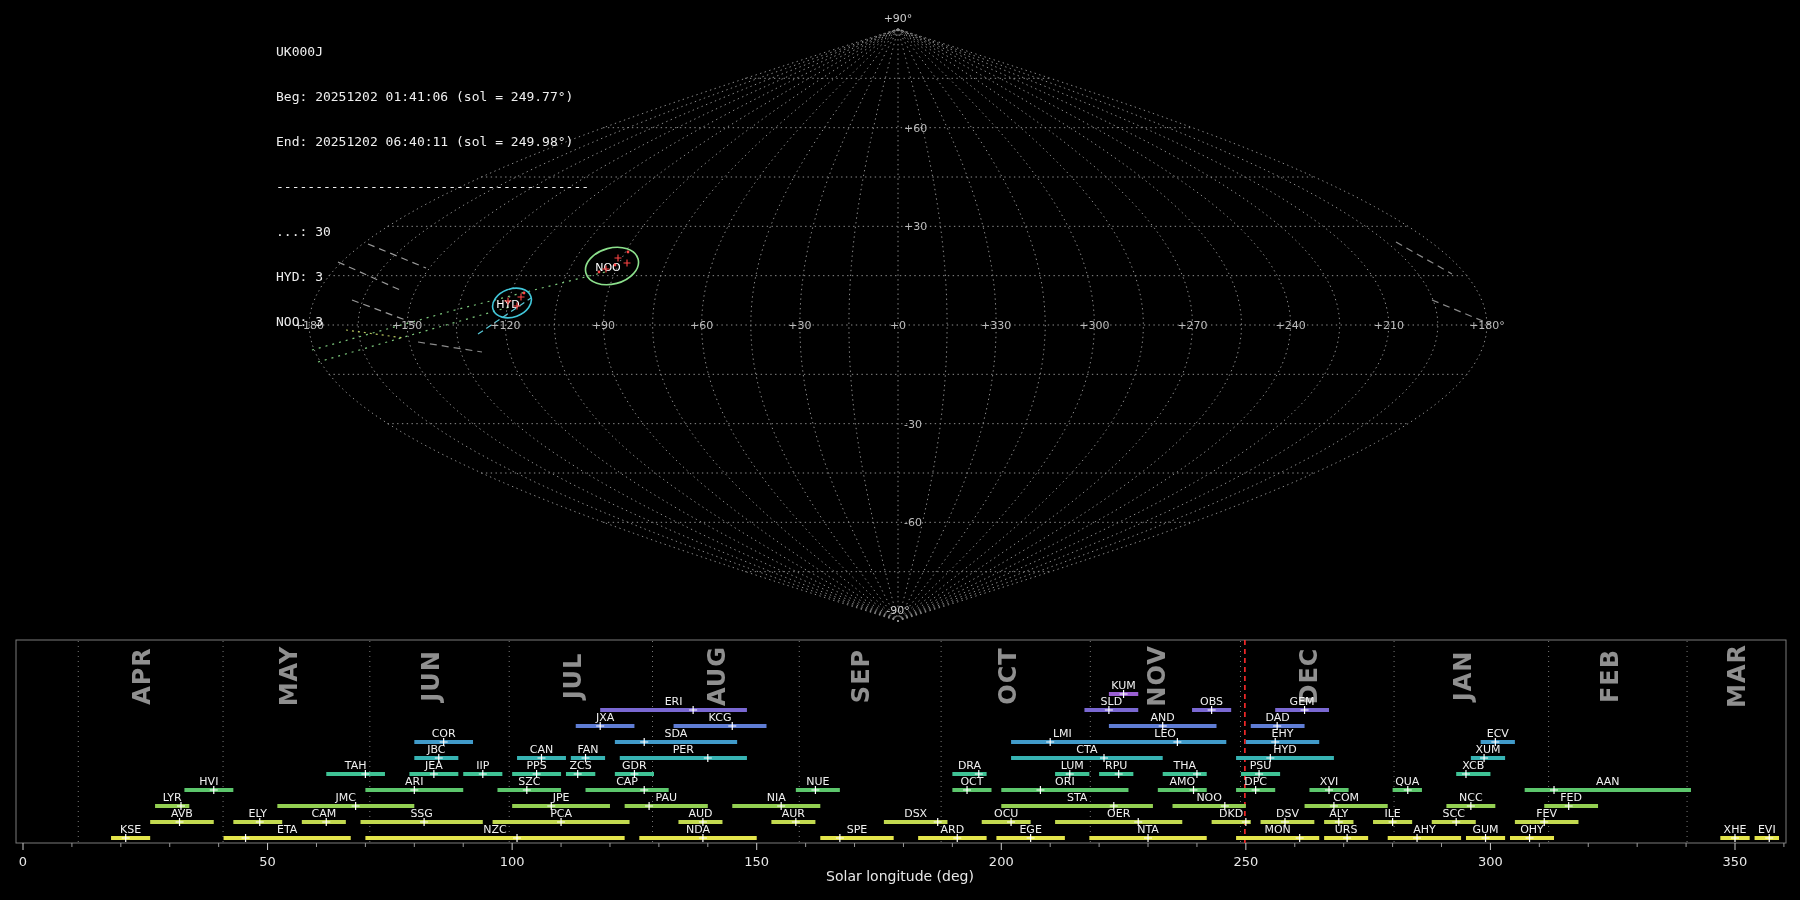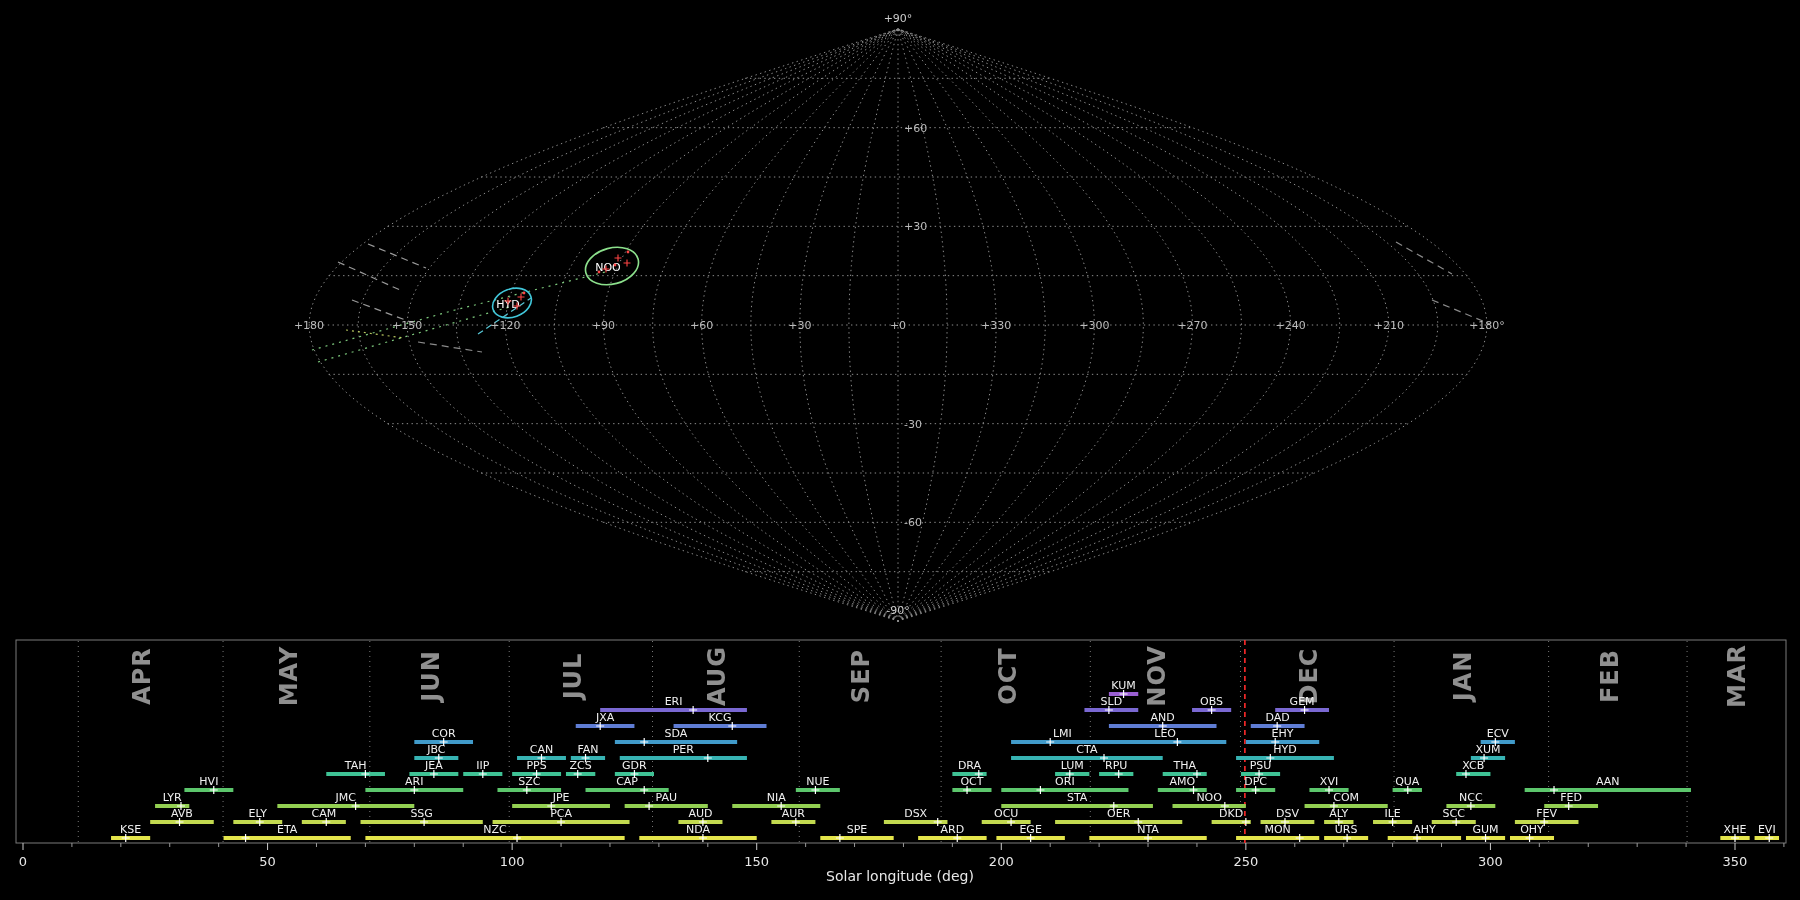--- a/index.html
+++ b/index.html
@@ -8,20 +8,29 @@
   #hdr{position:absolute;left:276px;top:14px;color:#efefef;
        font-family:"DejaVu Sans Mono","Liberation Mono",monospace;
        font-size:13px;line-height:15px;white-space:pre;z-index:5;}
   svg{position:absolute;top:0;left:0;}
   svg text{font-family:"DejaVu Sans","Liberation Sans",sans-serif;}
 </style>
 </head>
 <body>
 
 <div id="page">
+  <div id="hdr">
+    <div>UK000J</div>
+    <div>Beg: 20251202 01:41:06 (sol = 249.77°)</div>
+    <div>End: 20251202 06:40:11 (sol = 249.98°)</div>
+    <div>----------------------------------------</div>
+    <div>...: 30</div>
+    <div>HYD: 3</div>
+    <div>NOO: 3</div>
+  </div>
   <svg id="plot" width="1800" height="900">
       <g>
         <polyline points="898.0,621.0 867.2,611.1 836.4,601.3 805.9,591.4 775.5,581.5 745.6,571.7 716.0,561.8 686.9,551.9 658.4,542.1 630.6,532.2 603.5,522.3 577.2,512.5 551.8,502.6 527.3,492.7 503.9,482.9 481.5,473.0 460.3,463.1 440.3,453.3 421.5,443.4 404.0,433.5 387.9,423.7 373.2,413.8 359.9,403.9 348.1,394.1 337.8,384.2 329.1,374.3 321.9,364.5 316.3,354.6 312.2,344.7 309.8,334.9 309.0,325.0 309.8,315.1 312.2,305.3 316.3,295.4 321.9,285.5 329.1,275.7 337.8,265.8 348.1,255.9 359.9,246.1 373.2,236.2 387.9,226.3 404.0,216.5 421.5,206.6 440.3,196.7 460.3,186.9 481.5,177.0 503.9,167.1 527.3,157.3 551.8,147.4 577.2,137.5 603.5,127.7 630.6,117.8 658.4,107.9 686.9,98.1 716.0,88.2 745.6,78.3 775.5,68.5 805.9,58.6 836.4,48.7 867.2,38.9 898.0,29.0" fill="none" stroke="#8d8d8d" stroke-width="1" stroke-dasharray="0.6 4.2" stroke-linecap="round"></polyline>
         <polyline points="898.0,621.0 869.7,611.1 841.6,601.3 813.5,591.4 785.7,581.5 758.3,571.7 731.2,561.8 704.5,551.9 678.4,542.1 652.9,532.2 628.0,522.3 603.9,512.5 580.6,502.6 558.2,492.7 536.7,482.9 516.2,473.0 496.8,463.1 478.4,453.3 461.2,443.4 445.2,433.5 430.4,423.7 416.9,413.8 404.8,403.9 393.9,394.1 384.5,384.2 376.5,374.3 369.9,364.5 364.7,354.6 361.0,344.7 358.8,334.9 358.1,325.0 358.8,315.1 361.0,305.3 364.7,295.4 369.9,285.5 376.5,275.7 384.5,265.8 393.9,255.9 404.8,246.1 416.9,236.2 430.4,226.3 445.2,216.5 461.2,206.6 478.4,196.7 496.8,186.9 516.2,177.0 536.7,167.1 558.2,157.3 580.6,147.4 603.9,137.5 628.0,127.7 652.9,117.8 678.4,107.9 704.5,98.1 731.2,88.2 758.3,78.3 785.7,68.5 813.5,58.6 841.6,48.7 869.7,38.9 898.0,29.0" fill="none" stroke="#8d8d8d" stroke-width="1" stroke-dasharray="0.6 4.2" stroke-linecap="round"></polyline>
         <polyline points="898.0,621.0 872.3,611.1 846.7,601.3 821.2,591.4 796.0,581.5 771.0,571.7 746.3,561.8 722.1,551.9 698.4,542.1 675.2,532.2 652.6,522.3 630.7,512.5 609.5,502.6 589.1,492.7 569.6,482.9 550.9,473.0 533.2,463.1 516.6,453.3 500.9,443.4 486.4,433.5 472.9,423.7 460.7,413.8 449.6,403.9 439.8,394.1 431.2,384.2 423.9,374.3 417.9,364.5 413.2,354.6 409.9,344.7 407.8,334.9 407.2,325.0 407.8,315.1 409.9,305.3 413.2,295.4 417.9,285.5 423.9,275.7 431.2,265.8 439.8,255.9 449.6,246.1 460.7,236.2 472.9,226.3 486.4,216.5 500.9,206.6 516.6,196.7 533.2,186.9 550.9,177.0 569.6,167.1 589.1,157.3 609.5,147.4 630.7,137.5 652.6,127.7 675.2,117.8 698.4,107.9 722.1,98.1 746.3,88.2 771.0,78.3 796.0,68.5 821.2,58.6 846.7,48.7 872.3,38.9 898.0,29.0" fill="none" stroke="#8d8d8d" stroke-width="1" stroke-dasharray="0.6 4.2" stroke-linecap="round"></polyline>
         <polyline points="898.0,621.0 874.9,611.1 851.8,601.3 828.9,591.4 806.2,581.5 783.7,571.7 761.5,561.8 739.7,551.9 718.3,542.1 697.4,532.2 677.1,522.3 657.4,512.5 638.3,502.6 620.0,492.7 602.4,482.9 585.6,473.0 569.7,463.1 554.7,453.3 540.6,443.4 527.5,433.5 515.4,423.7 504.4,413.8 494.4,403.9 485.6,394.1 477.9,384.2 471.3,374.3 465.9,364.5 461.7,354.6 458.7,344.7 456.9,334.9 456.3,325.0 456.9,315.1 458.7,305.3 461.7,295.4 465.9,285.5 471.3,275.7 477.9,265.8 485.6,255.9 494.4,246.1 504.4,236.2 515.4,226.3 527.5,216.5 540.6,206.6 554.7,196.7 569.7,186.9 585.6,177.0 602.4,167.1 620.0,157.3 638.3,147.4 657.4,137.5 677.1,127.7 697.4,117.8 718.3,107.9 739.7,98.1 761.5,88.2 783.7,78.3 806.2,68.5 828.9,58.6 851.8,48.7 874.9,38.9 898.0,29.0" fill="none" stroke="#8d8d8d" stroke-width="1" stroke-dasharray="0.6 4.2" stroke-linecap="round"></polyline>
         <polyline points="898.0,621.0 877.4,611.1 857.0,601.3 836.6,591.4 816.4,581.5 796.4,571.7 776.7,561.8 757.3,551.9 738.3,542.1 719.7,532.2 701.7,522.3 684.1,512.5 667.2,502.6 650.9,492.7 635.3,482.9 620.3,473.0 606.2,463.1 592.8,453.3 580.3,443.4 568.7,433.5 557.9,423.7 548.1,413.8 539.3,403.9 531.4,394.1 524.6,384.2 518.7,374.3 513.9,364.5 510.2,354.6 507.5,344.7 505.9,334.9 505.3,325.0 505.9,315.1 507.5,305.3 510.2,295.4 513.9,285.5 518.7,275.7 524.6,265.8 531.4,255.9 539.3,246.1 548.1,236.2 557.9,226.3 568.7,216.5 580.3,206.6 592.8,196.7 606.2,186.9 620.3,177.0 635.3,167.1 650.9,157.3 667.2,147.4 684.1,137.5 701.7,127.7 719.7,117.8 738.3,107.9 757.3,98.1 776.7,88.2 796.4,78.3 816.4,68.5 836.6,58.6 857.0,48.7 877.4,38.9 898.0,29.0" fill="none" stroke="#8d8d8d" stroke-width="1" stroke-dasharray="0.6 4.2" stroke-linecap="round"></polyline>
         <polyline points="898.0,621.0 880.0,611.1 862.1,601.3 844.3,591.4 826.6,581.5 809.1,571.7 791.8,561.8 774.9,551.9 758.3,542.1 742.0,532.2 726.2,522.3 710.9,512.5 696.0,502.6 681.8,492.7 668.1,482.9 655.0,473.0 642.7,463.1 631.0,453.3 620.0,443.4 609.8,433.5 600.4,423.7 591.9,413.8 584.1,403.9 577.2,394.1 571.2,384.2 566.1,374.3 561.9,364.5 558.6,354.6 556.3,344.7 554.9,334.9 554.4,325.0 554.9,315.1 556.3,305.3 558.6,295.4 561.9,285.5 566.1,275.7 571.2,265.8 577.2,255.9 584.1,246.1 591.9,236.2 600.4,226.3 609.8,216.5 620.0,206.6 631.0,196.7 642.7,186.9 655.0,177.0 668.1,167.1 681.8,157.3 696.0,147.4 710.9,137.5 726.2,127.7 742.0,117.8 758.3,107.9 774.9,98.1 791.8,88.2 809.1,78.3 826.6,68.5 844.3,58.6 862.1,48.7 880.0,38.9 898.0,29.0" fill="none" stroke="#8d8d8d" stroke-width="1" stroke-dasharray="0.6 4.2" stroke-linecap="round"></polyline>
         <polyline points="898.0,621.0 882.6,611.1 867.2,601.3 851.9,591.4 836.8,581.5 821.8,571.7 807.0,561.8 792.5,551.9 778.2,542.1 764.3,532.2 750.8,522.3 737.6,512.5 724.9,502.6 712.7,492.7 700.9,482.9 689.8,473.0 679.1,463.1 669.1,453.3 659.7,443.4 651.0,433.5 643.0,423.7 635.6,413.8 629.0,403.9 623.1,394.1 617.9,384.2 613.5,374.3 609.9,364.5 607.1,354.6 605.1,344.7 603.9,334.9 603.5,325.0 603.9,315.1 605.1,305.3 607.1,295.4 609.9,285.5 613.5,275.7 617.9,265.8 623.1,255.9 629.0,246.1 635.6,236.2 643.0,226.3 651.0,216.5 659.7,206.6 669.1,196.7 679.1,186.9 689.8,177.0 700.9,167.1 712.7,157.3 724.9,147.4 737.6,137.5 750.8,127.7 764.3,117.8 778.2,107.9 792.5,98.1 807.0,88.2 821.8,78.3 836.8,68.5 851.9,58.6 867.2,48.7 882.6,38.9 898.0,29.0" fill="none" stroke="#8d8d8d" stroke-width="1" stroke-dasharray="0.6 4.2" stroke-linecap="round"></polyline>
         <polyline points="898.0,621.0 885.2,611.1 872.3,601.3 859.6,591.4 847.0,581.5 834.5,571.7 822.2,561.8 810.1,551.9 798.2,542.1 786.6,532.2 775.3,522.3 764.3,512.5 753.7,502.6 743.6,492.7 733.8,482.9 724.5,473.0 715.6,463.1 707.3,453.3 699.5,443.4 692.2,433.5 685.5,423.7 679.3,413.8 673.8,403.9 668.9,394.1 664.6,384.2 660.9,374.3 657.9,364.5 655.6,354.6 653.9,344.7 652.9,334.9 652.6,325.0 652.9,315.1 653.9,305.3 655.6,295.4 657.9,285.5 660.9,275.7 664.6,265.8 668.9,255.9 673.8,246.1 679.3,236.2 685.5,226.3 692.2,216.5 699.5,206.6 707.3,196.7 715.6,186.9 724.5,177.0 733.8,167.1 743.6,157.3 753.7,147.4 764.3,137.5 775.3,127.7 786.6,117.8 798.2,107.9 810.1,98.1 822.2,88.2 834.5,78.3 847.0,68.5 859.6,58.6 872.3,48.7 885.2,38.9 898.0,29.0" fill="none" stroke="#8d8d8d" stroke-width="1" stroke-dasharray="0.6 4.2" stroke-linecap="round"></polyline>

